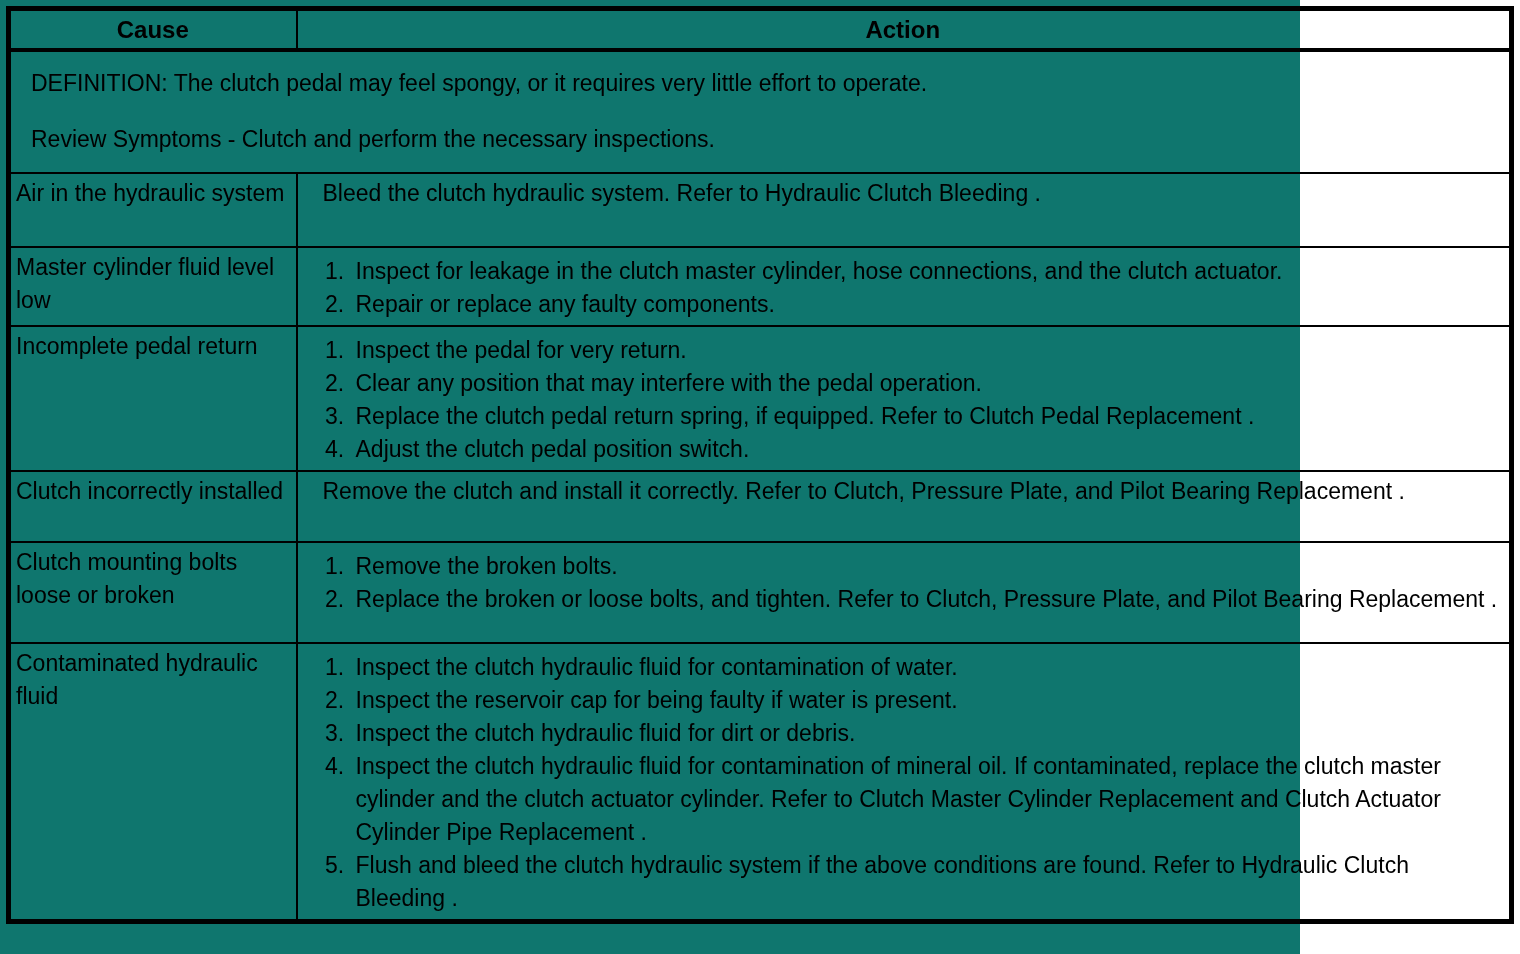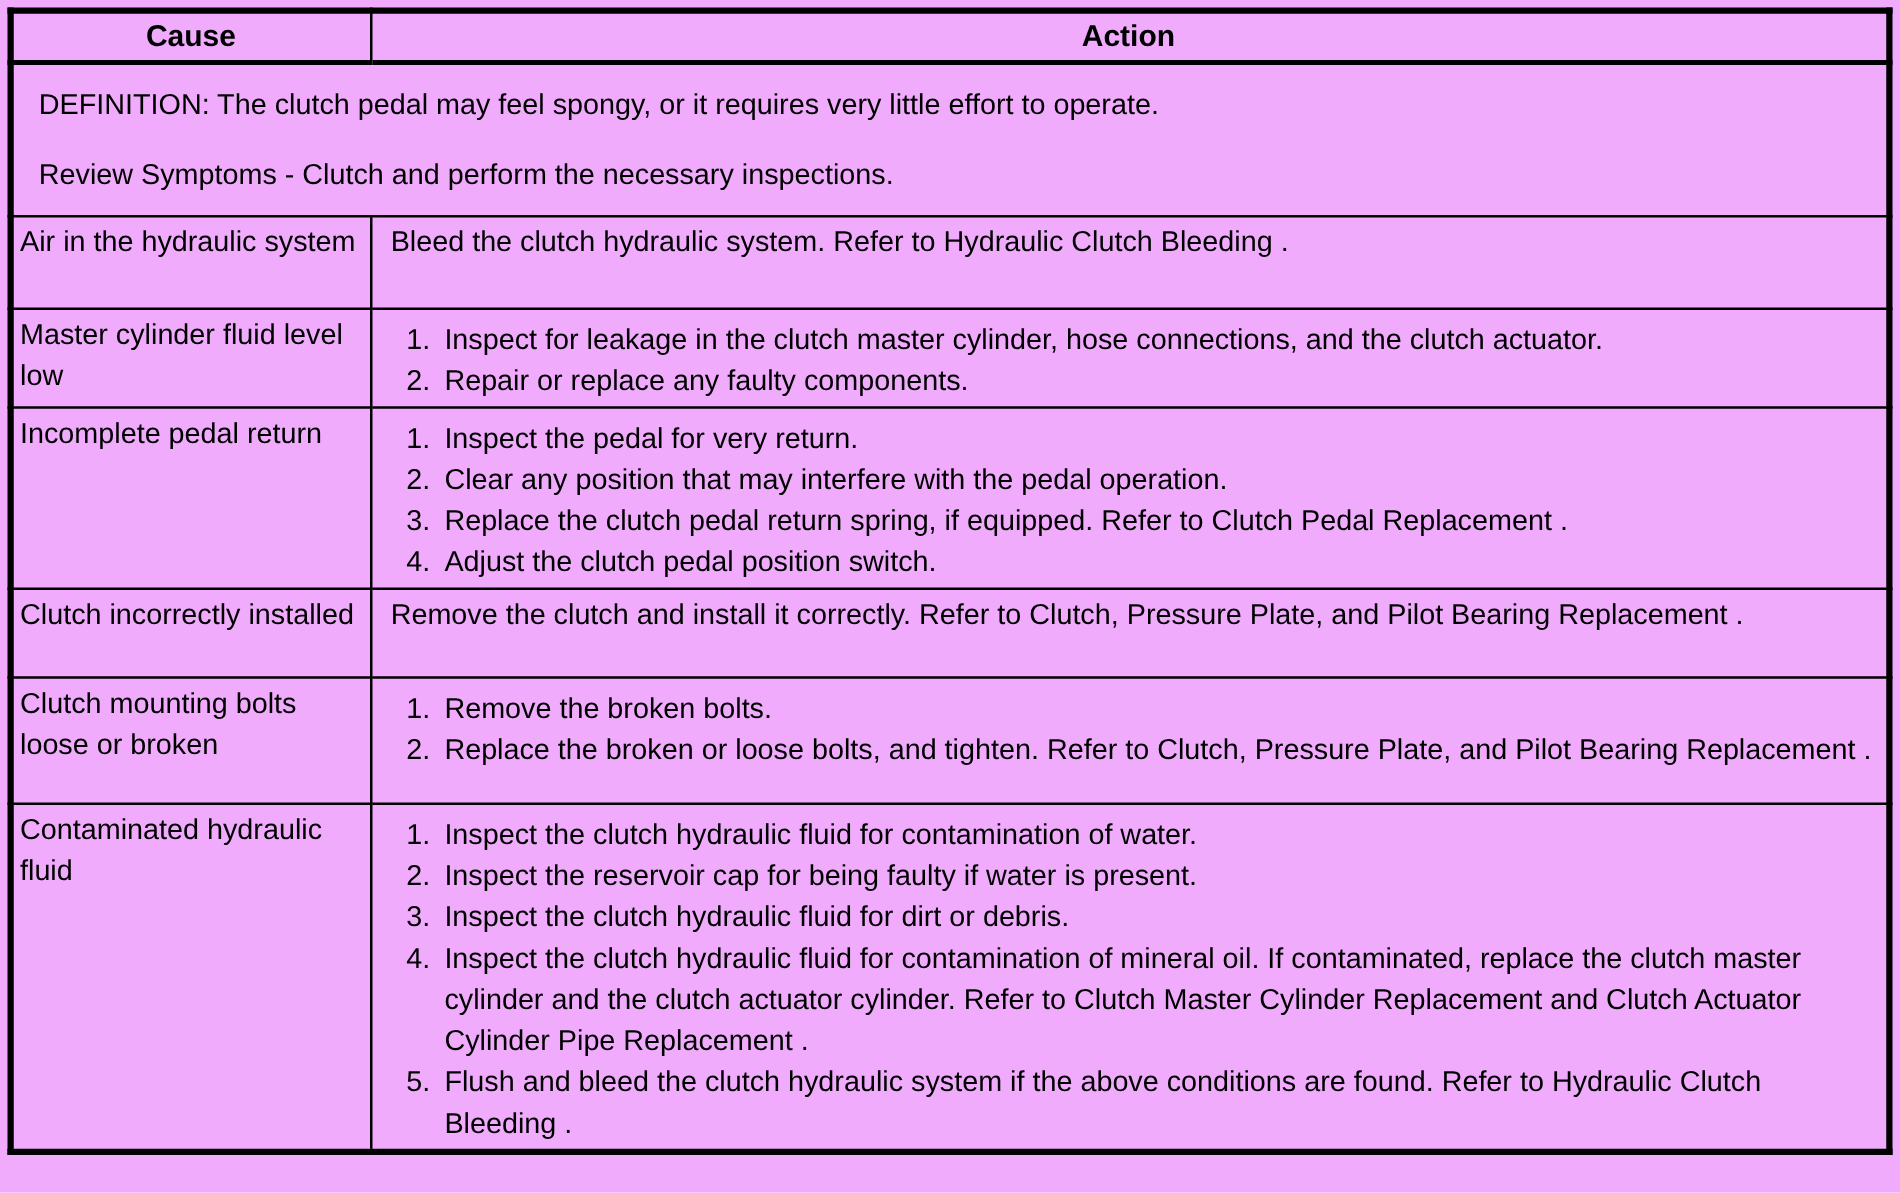--- a/index.html
+++ b/index.html
@@ -1,25 +1,25 @@
 <!DOCTYPE html>
 <html><head>
 <meta charset="utf-8">
 <style>
   html, body {
     margin: 0;
     padding: 0;
     background: #ffffff;
   }
   .page {
-    width: 1520px;
+    width: 1300px;
     height: 954px;
     box-sizing: border-box;
     padding: 6px 6px 0 6px;
-    background: #f0abfc;
+    background: #0f766e;
     font-family: "Liberation Sans", sans-serif;
     font-size: 23px;
     line-height: 33px;
     color: #000000;
   }
   table.diag {
     border-collapse: collapse;
     width: 1508px;
     table-layout: fixed;
     border: 5px solid #000000;
@@ -53,21 +53,21 @@
   .definition-row td { padding-left: 8px; }
   .definition-row p { margin: 12px; }
   .definition-row p + p { margin-top: 23px; }
   ol.steps {
     margin: 0;
     padding: 4px 0 0 48px;
   }
   ol.steps li {
     padding-left: 5px;
   }
-  td.action-text { padding-left: 15px; }
+  td.action-text { padding-left: 25px; }
 </style>
 </head>
 <body>
 
 <div class="page">
   <table class="diag">
     <colgroup>
       <col class="col-cause">
       <col class="col-action">
     </colgroup>

